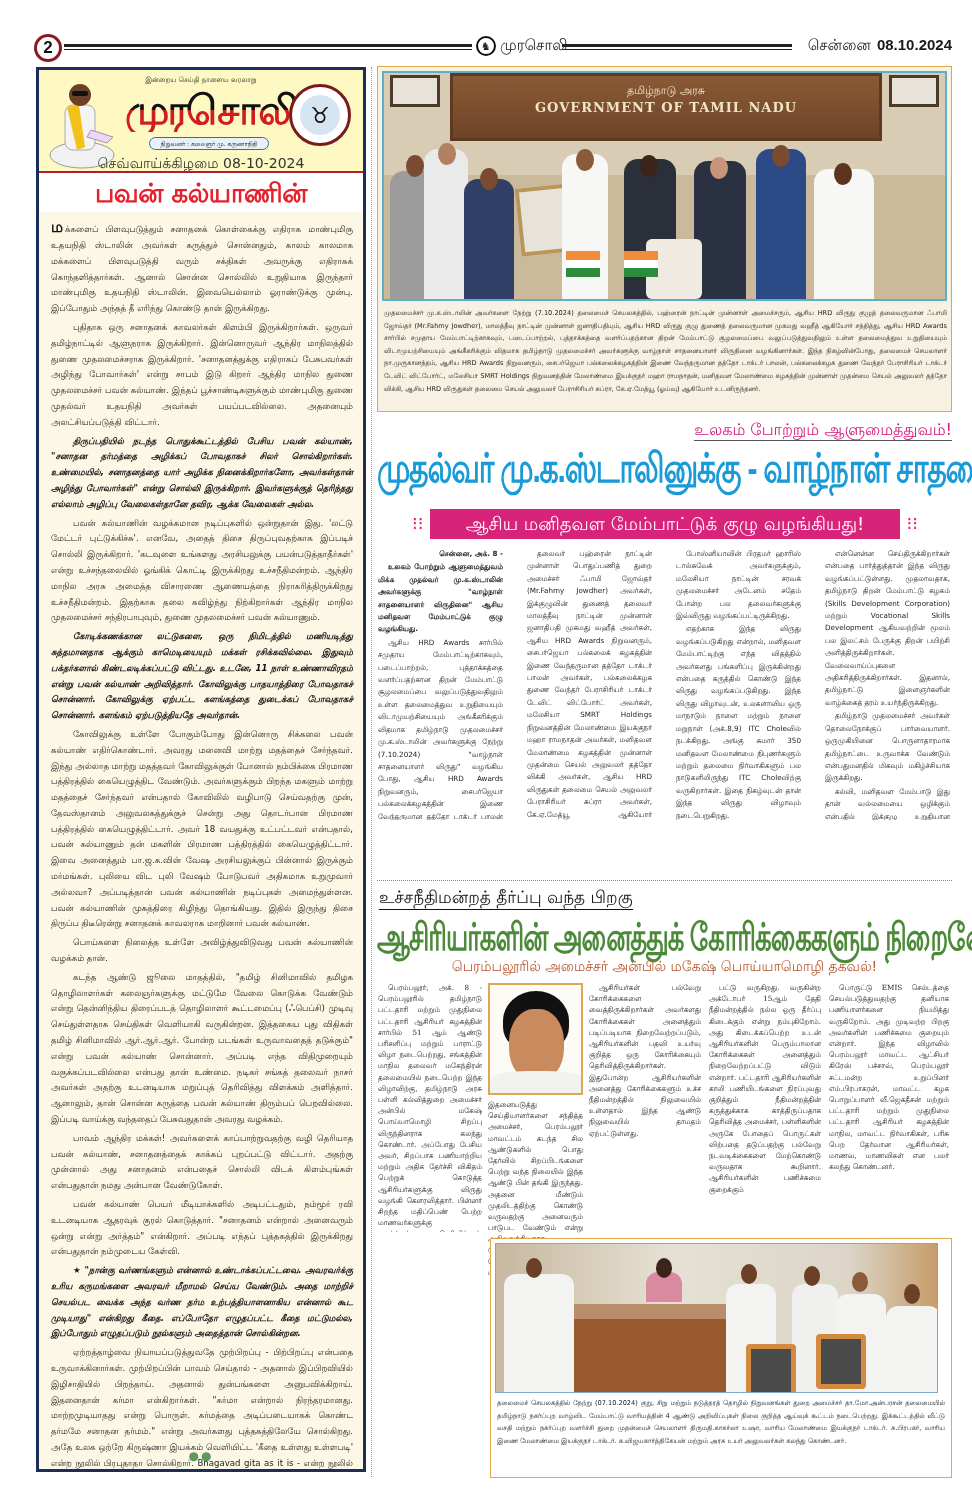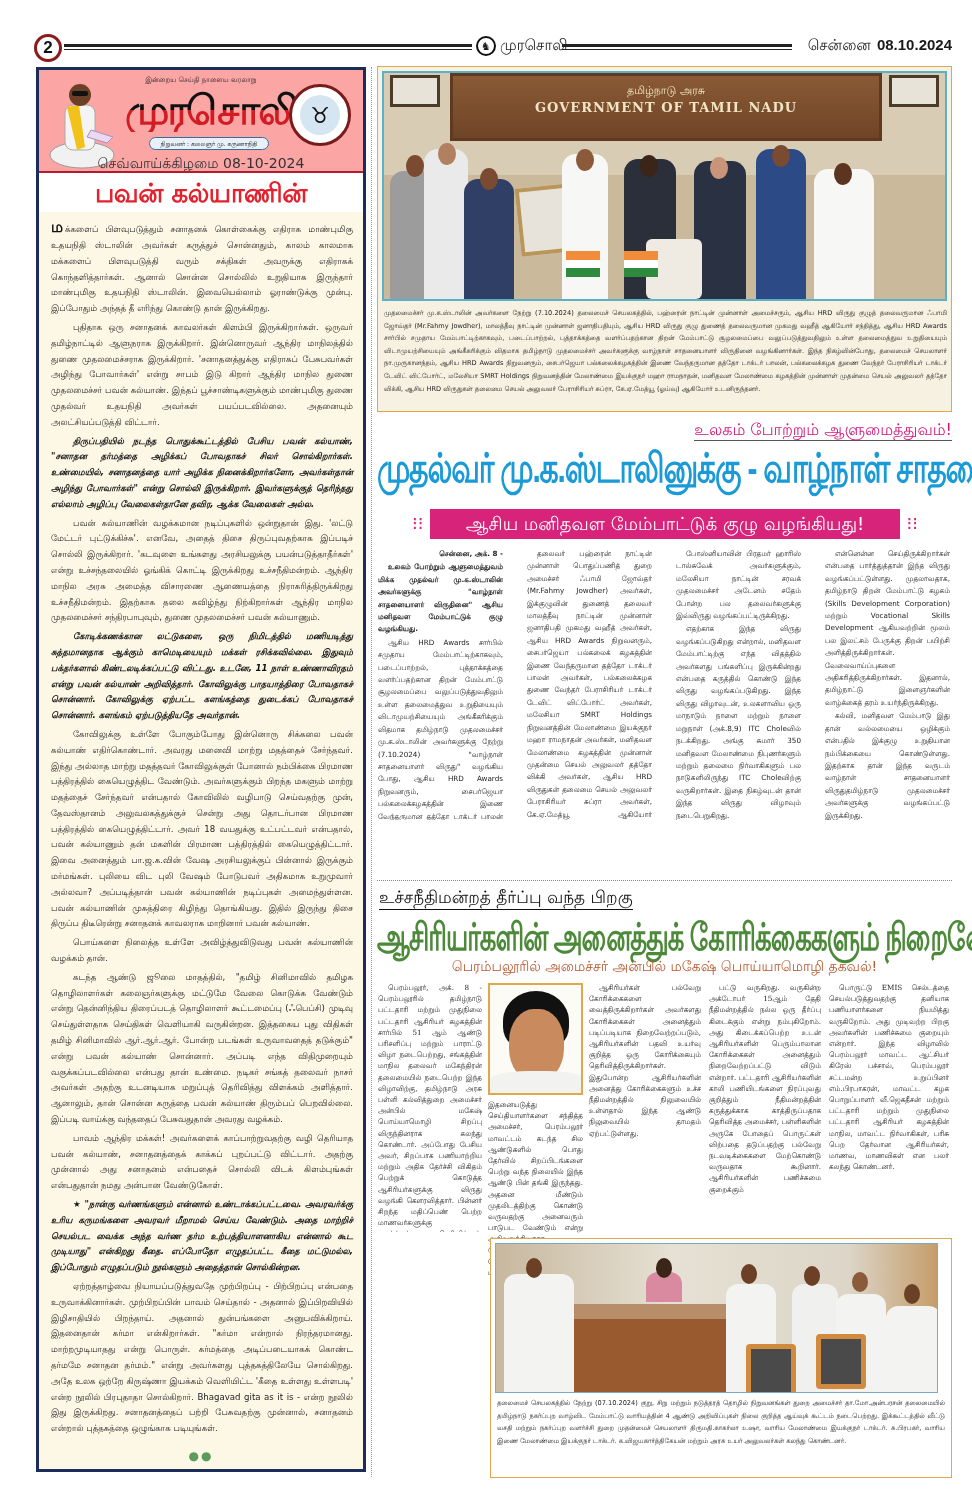--- a/index.html
+++ b/index.html
@@ -14,21 +14,21 @@
   .rule.r1 { left: 30px; width: 408px; }
   .rule.r2 { left: 528px; width: 230px; }
   .mast-mini { position: absolute; left: 442px; top: 2px; display: flex; align-items: center; gap: 4px; font: 15px "DejaVu Sans", sans-serif; }
   .mast-mini .emb { width: 20px; height: 20px; border: 2px solid #111; border-radius: 50%; display: inline-flex; align-items: center; justify-content: center; font-size: 11px; }
   .city-date { position: absolute; right: 0; top: 2px; font: 15px "DejaVu Sans", sans-serif; }
   .city-date b { font-family: "Liberation Sans", sans-serif; font-weight: bold; margin-left: 6px; }
 
   
   .editorial { position: absolute; left: 36px; top: 67px; width: 330px; height: 1405px; border: 3px solid #1c2d5a;
     background: #fff; }
-  .ed-head { height: 121px; position: relative; background: #fca5a5; border-bottom: 1px solid #b11d2c; }
+  .ed-head { height: 121px; position: relative; background: #fef9c3; border-bottom: 1px solid #b11d2c; }
   .ed-karunanidhi { position: absolute; left: 8px; top: 5px; width: 70px; height: 95px; }
   .ed-tagline { position: absolute; left: 0; right: 0; top: 6px; text-align: center; font-size: 7px; color: #222; }
   .ed-logo { position: absolute; left: 86px; top: 18px; width: 170px; height: 44px; font: bold 40px "DejaVu Sans", sans-serif;
     text-align: center; line-height: 44px; letter-spacing: -2px;
     background: linear-gradient(#111 0 50%, #d01c22 50% 100%); -webkit-background-clip: text; background-clip: text; color: transparent; }
   .ed-emblem { position: absolute; right: 12px; top: 14px; width: 62px; height: 62px; border: 3px solid #7a1b1b; border-radius: 50%;
     background: #fff; display: flex; align-items: center; justify-content: center; }
   .ed-emblem .inner { width: 40px; height: 40px; border-radius: 50%; background: #d6e5f2; display: flex; align-items: center; justify-content: center; font-size: 22px; color: #111; }
   .ed-founder { position: absolute; left: 110px; top: 67px; width: 120px; height: 13px; border: 1px solid #3a6b9e; border-radius: 7px; background: #e8f1fa;
     font-size: 6px; text-align: center; line-height: 11px; color: #222; }
@@ -138,20 +138,21 @@
   <div class="ed-body" id="ed-body">
     <p class="first"><span class="drop">ம</span><span>க்களைப் பிளவுபடுத்தும் சனாதனக் கொள்கைக்கு எதிராக மாண்புமிகு உதயநிதி ஸ்டாலின் அவர்கள் கருத்துச் சொன்னதும், காலம் காலமாக மக்களைப் பிளவுபடுத்தி வரும் சக்திகள் அவருக்கு எதிராகக் கொந்தளித்தார்கள். ஆனால் சொன்ன சொல்லில் உறுதியாக இருந்தார் மாண்புமிகு உதயநிதி ஸ்டாலின். இவையெல்லாம் ஓராண்டுக்கு முன்பு. இப்போதும் அந்தத் தீ எரிந்து கொண்டு தான் இருக்கிறது.</span></p>
       <p>புதிதாக ஒரு சனாதனக் காவலர்கள் கிளம்பி இருக்கிறார்கள். ஒருவர் தமிழ்நாட்டில் ஆளுநராக இருக்கிறார். இன்னொருவர் ஆந்திர மாநிலத்தில் துணை முதலமைச்சராக இருக்கிறார். 'சனாதனத்துக்கு எதிராகப் பேசுபவர்கள் அழிந்து போவார்கள்' என்று சாபம் இடு கிறார் ஆந்திர மாநில துணை முதலமைச்சர் பவன் கல்யாண். இந்தப் பூச்சாண்டிகளுக்கும் மாண்புமிகு துணை முதல்வர் உதயநிதி அவர்கள் பயப்படவில்லை. அதனையும் அலட்சியப்படுத்தி விட்டார்.</p>
       <p class="bold">திருப்பதியில் நடந்த பொதுக்கூட்டத்தில் பேசிய பவன் கல்யாண், "சனாதன தர்மத்தை அழிக்கப் போவதாகச் சிலர் சொல்கிறார்கள். உண்மையில், சனாதனத்தை யார் அழிக்க நினைக்கிறார்களோ, அவர்கள்தான் அழிந்து போவார்கள்" என்று சொல்லி இருக்கிறார். இவர்களுக்குத் தெரிந்தது எல்லாம் அழிப்பு வேலைகள்தானே தவிர, ஆக்க வேலைகள் அல்ல.</p>
       <p>பவன் கல்யாணின் வழக்கமான நடிப்புகளில் ஒன்றுதான் இது. 'லட்டு மேட்டர் புட்டுக்கிச்சு'. எனவே, அதைத் திசை திருப்புவதற்காக இப்படிச் சொல்லி இருக்கிறார். 'கடவுளை உங்களது அரசியலுக்கு பயன்படுத்தாதீர்கள்' என்று உச்சந்தலையில் ஓங்கிக் கொட்டி இருக்கிறது உச்சநீதிமன்றம். ஆந்திர மாநில அரசு அமைத்த விசாரணை ஆணையத்தை நிராகரித்திருக்கிறது உச்சநீதிமன்றம். இதற்காக தலை கவிழ்ந்து நிற்கிறார்கள் ஆந்திர மாநில முதலமைச்சர் சந்திரபாபுவும், துணை முதலமைச்சர் பவன் கல்யாணும்.</p>
       <p class="bold">கோடிக்கணக்கான லட்டுகளை, ஒரு நிமிடத்தில் மணியடித்து சுத்தமானதாக ஆக்கும் காமெடியையும் மக்கள் ரசிக்கவில்லை. இதுவும் பக்தர்களால் கிண்டலடிக்கப்பட்டு விட்டது. உடனே, 11 நாள் உண்ணாவிரதம் என்று பவன் கல்யாண் அறிவித்தார். கோவிலுக்கு பாதயாத்திரை போவதாகச் சொன்னார். கோவிலுக்கு ஏற்பட்ட களங்கத்தை துடைக்கப் போவதாகச் சொன்னார். களங்கம் ஏற்படுத்தியதே அவர்தான்.</p>
       <p>கோவிலுக்கு உள்ளே போகும்போது இன்னொரு சிக்கலை பவன் கல்யாண் எதிர்கொண்டார். அவரது மனைவி மாற்று மதத்தைச் சேர்ந்தவர். இந்து அல்லாத மாற்று மதத்தவர் கோவிலுக்குள் போனால் நம்பிக்கை பிரமாண பத்திரத்தில் கையெழுத்திட வேண்டும். அவர்களுக்கும் பிறந்த மகளும் மாற்று மதத்தைச் சேர்ந்தவர் என்பதால் கோவிலில் வழிபாடு செய்வதற்கு முன், தேவஸ்தானம் அலுவலகத்துக்குச் சென்று அது தொடர்பான பிரமாண பத்திரத்தில் கையெழுத்திட்டார். அவர் 18 வயதுக்கு உட்பட்டவர் என்பதால், பவன் கல்யாணும் தன் மகளின் பிரமாண பத்திரத்தில் கையெழுத்திட்டார். இவை அனைத்தும் பா.ஜ.க.வின் வேஷ அரசியலுக்குப் பின்னால் இருக்கும் மர்மங்கள். புலியை விட புலி வேஷம் போடுபவர் அதிகமாக உறுமுவார் அல்லவா? அப்படித்தான் பவன் கல்யாணின் நடிப்புகள் அமைந்துள்ளன. பவன் கல்யாணின் முகத்திரை கிழிந்து தொங்கியது. இதில் இருந்து திசை திருப்ப திடீரென்று சனாதனக் காவலராக மாறினார் பவன் கல்யாண்.</p>
       <p>பொய்களை நிலைத்த உள்ளே அவிழ்த்துவிடுவது பவன் கல்யாணின் வழக்கம் தான்.</p>
       <p>கடந்த ஆண்டு ஜூலை மாதத்தில், "தமிழ் சினிமாவில் தமிழக தொழிலாளர்கள் கலைஞர்களுக்கு மட்டுமே வேலை கொடுக்க வேண்டும் என்று தென்னிந்திய திரைப்படத் தொழிலாளர் கூட்டமைப்பு (ஃபெப்சி) முடிவு செய்துள்ளதாக செய்திகள் வெளியாகி வருகின்றன. இத்தகைய புது விதிகள் தமிழ் சினிமாவில் ஆர்.ஆர்.ஆர். போன்ற படங்கள் உருவாவதைத் தடுக்கும்" என்று பவன் கல்யாண் சொன்னார். அப்படி எந்த விதிமுறையும் வகுக்கப்படவில்லை என்பது தான் உண்மை. நடிகர் சங்கத் தலைவர் நாசர் அவர்கள் அதற்கு உடனடியாக மறுப்புத் தெரிவித்து விளக்கம் அளித்தார். ஆனாலும், தான் சொன்ன கருத்தை பவன் கல்யாண் திரும்பப் பெறவில்லை. இப்படி வாய்க்கு வந்ததைப் பேசுவதுதான் அவரது வழக்கம்.</p>
       <p>பாவம் ஆந்திர மக்கள்! அவர்களைக் காப்பாற்றுவதற்கு வழி தெரியாத பவன் கல்யாண், சனாதனத்தைக் காக்கப் புறப்பட்டு விட்டார். அதற்கு முன்னால் அது சனாதனம் என்பதைச் சொல்லி விடக் கிளம்புங்கள் என்பதுதான் நமது அன்பான வேண்டுகோள்.</p>
+      <p>பவன் கல்யாண் பெயர் மீடியாக்களில் அடிபட்டதும், நம்மூர் ரவி உடனடியாக ஆதரவுக் குரல் கொடுத்தார். "சனாதனம் என்றால் அனைவரும் ஒன்று என்று அர்த்தம்" என்கிறார். அப்படி எந்தப் புத்தகத்தில் இருக்கிறது என்பதுதான் நம்முடைய கேள்வி.</p>
       <p class="bold">★ "நான்கு வர்ணங்களும் என்னால் உண்டாக்கப்பட்டவை. அவரவர்க்கு உரிய கருமங்களை அவரவர் மீறாமல் செய்ய வேண்டும். அதை மாற்றிச் செயல்பட வைக்க அந்த வர்ண தர்ம உற்பத்தியாளனாகிய என்னால் கூட முடியாது" என்கிறது கீதை. எப்போதோ எழுதப்பட்ட கீதை மட்டுமல்ல, இப்போதும் எழுதப்படும் நூல்களும் அதைத்தான் சொல்கின்றன.</p>
       <p>ஏற்றத்தாழ்வை நியாயப்படுத்துவதே முற்பிறப்பு - பிற்பிறப்பு என்பதை உருவாக்கினார்கள். முற்பிறப்பின் பாவம் செய்தால் - அதனால் இப்பிறவியில் இழிசாதியில் பிறந்தாய். அதனால் துன்பங்களை அனுபவிக்கிறாய். இதனைதான் கர்மா என்கிறார்கள். "கர்மா என்றால் நிரந்தரமானது. மாற்றமுடியாதது என்று பொருள். கர்மத்தை அடிப்படையாகக் கொண்ட தர்மமே சனாதன தர்மம்." என்று அவர்களது புத்தகத்திலேயே சொல்கிறது. அதே உலக ஒற்றே கிருஷ்ணா இயக்கம் வெளியிட்ட 'கீதை உள்ளது உள்ளபடி' என்ற நூலில் பிரபுதாதா சொல்கிறார். Bhagavad gita as it is - என்ற நூலில் இது இருக்கிறது. சனாதனத்தைப் பற்றி பேசுவதற்கு முன்னால், சனாதனம் என்றால் புத்தகத்தை ஒழுங்காக படியுங்கள்.</p>
       <div class="ed-dots">●●</div>
   </div>
 </div>
 
 <div class="dotted-sep"></div>
 
 <div class="photo1-box">
   <div class="photo1">
@@ -201,20 +202,21 @@
       <p>தலைவர் பஹ்ரைன் நாட்டின் முன்னாள் பொதுப்பணித் துறை அமைச்சர் ஃபாமி ஜோவ்தர் (Mr.Fahmy Jowdher) அவர்கள், இக்குழுவின் துணைத் தலைவர் மாலத்தீவு நாட்டின் முன்னாள் ஜனாதிபதி முகமது வஹீத் அவர்கள், ஆசிய HRD Awards நிறுவனரும், சைபர்ஜெயா பல்கலைக் கழகத்தின் இணை வேந்தருமான தத்தோ டாக்டர் பாலன் அவர்கள், பல்கலைக்கழக துணை வேந்தர் பேராசிரியர் டாக்டர் டேவிட் விட்போர்ட் அவர்கள், மலேசியா SMRT Holdings நிறுவனத்தின் மேலாண்மை இயக்குநர் மஹா ராமநாதன் அவர்கள், மனிதவள மேலாண்மை கழகத்தின் முன்னாள் முதன்மை செயல் அலுவலர் தத்தோ விக்கி அவர்கள், ஆசிய HRD விருதுகள் தலைமை செயல் அலுவலர் பேராசிரியர் சுப்ரா அவர்கள், கே.ஏ.மேத்யூ ஆகியோர் இங்குள்ளனர்.</p>
       <p>12 வருடங்களுக்கு பிறகு இந்திய நாட்டில் இந்த நிகழ்வுநடைபெறுகிறது. இதற்கு முன்பு வாழ்நாள் சாதனையாளர் விருது பிலிப்பைன்ஸ் ஜனாதிபதி பிடல் வி.ராமோஸ் அவர்களுக்கும்,</p>
     </div>
     <div class="col">
       <p>போஸ்னியாவின் பிரதமர் ஹாரிஸ் டால்சுவேக் அவர்களுக்கும், மலேசியா நாட்டின் சரவக் முதலமைச்சர் அடேனம் சதேம் போன்ற பல தலைவர்களுக்கு இவ்விருது வழங்கப்பட்டிருக்கிறது.</p>
       <p>எதற்காக இந்த விருது வழங்கப்படுகிறது என்றால், மனிதவள மேம்பாட்டிற்கு எந்த விதத்தில் அவர்களது பங்களிப்பு இருக்கின்றது என்பதை கருத்தில் கொண்டு இந்த விருது வழங்கப்படுகிறது. இந்த விருது விழாவுடன், உலகளாவிய ஒரு மாநாடும் நாளை மற்றும் நாளை மறுநாள் (அக்.8,9) ITC Choleவில் நடக்கிறது. அங்கு சுமார் 350 மனிதவள மேலாண்மை நிபுணர்களும் மற்றும் தலைமை நிர்வாகிகளும் பல நாடுகளிலிருந்து ITC Choleவிற்கு வருகிறார்கள். இதை நிகழ்வுடன் தான் இந்த விருது விழாவும் நடைபெறுகிறது.</p>
       <p>இந்த வருடம் குறிப்பாக தமிழ்நாடு முதலமைச்சர் மு.க.ஸ்டாலின் அவர்களுக்கு இந்த விருது வழங்கப்பட வேண்டும் என்று தேர்வுக் குழு விருப்பப்பட்டதற்குக் காரணம், தமிழ்நாட்டில் மனிதவள மேம்பாட்டுத் துறையில்</p>
     </div>
     <div class="col">
       <p>என்னென்ன செய்திருக்கிறார்கள் என்பதை பார்த்துத்தான் இந்த விருது வழங்கப்பட்டுள்ளது. முதலாவதாக, தமிழ்நாடு திறன் மேம்பாட்டு கழகம் (Skills Development Corporation) மற்றும் Vocational Skills Development ஆகியவற்றின் மூலம் பல இலட்சம் பேருக்கு திறன் பயிற்சி அளித்திருக்கிறார்கள். வேலைவாய்ப்புகளை அதிகரித்திருக்கிறார்கள். இதனால், தமிழ்நாட்டு இளைஞர்களின் வாழ்க்கைத் தரம் உயர்ந்திருக்கிறது.</p>
+      <p>தமிழ்நாடு முதலமைச்சர் அவர்கள் தொலைநோக்குப் பார்வையாளர். ஒருமுகியினை பொருளாதாரமாக தமிழ்நாட்டை உருவாக்க வேண்டும் என்பதுமனதில் மிகவும் மகிழ்ச்சியாக இருக்கிறது.</p>
       <p>கல்வி, மனிதவள மேம்பாடு இது தான் வல்லமையை ஒழிக்கும் என்பதில் இக்குழு உறுதியான நம்பிக்கையை கொண்டுள்ளது. இதற்காக தான் இந்த வருடம் வாழ்நாள் சாதனையாளர் விருதுதமிழ்நாடு முதலமைச்சர் அவர்களுக்கு வழங்கப்பட்டு இருக்கிறது.</p>
     </div>
   </div>
 <div class="sep2"></div>
 
 <div class="kicker2">உச்சநீதிமன்றத் தீர்ப்பு வந்த பிறகு</div>
 <div class="headline2">ஆசிரியர்களின் அனைத்துக் கோரிக்கைகளும் நிறைவேற்றப்படும்!</div>
 <div class="subhead2">பெரம்பலூரில் அமைச்சர் அன்பில் மகேஷ் பொய்யாமொழி தகவல்!</div>
 
 <div class="article2">

